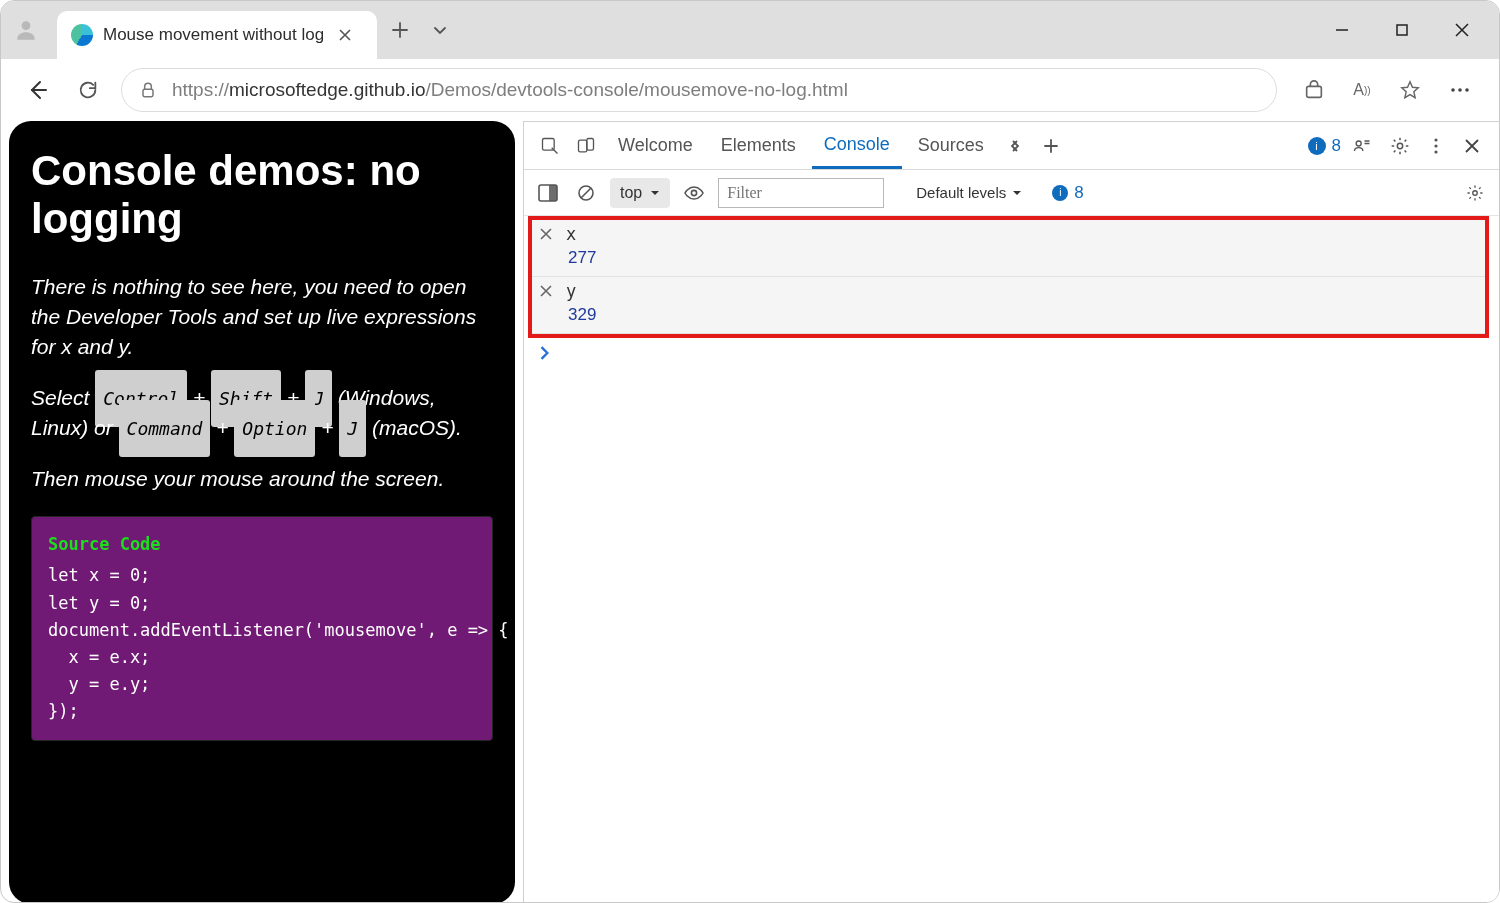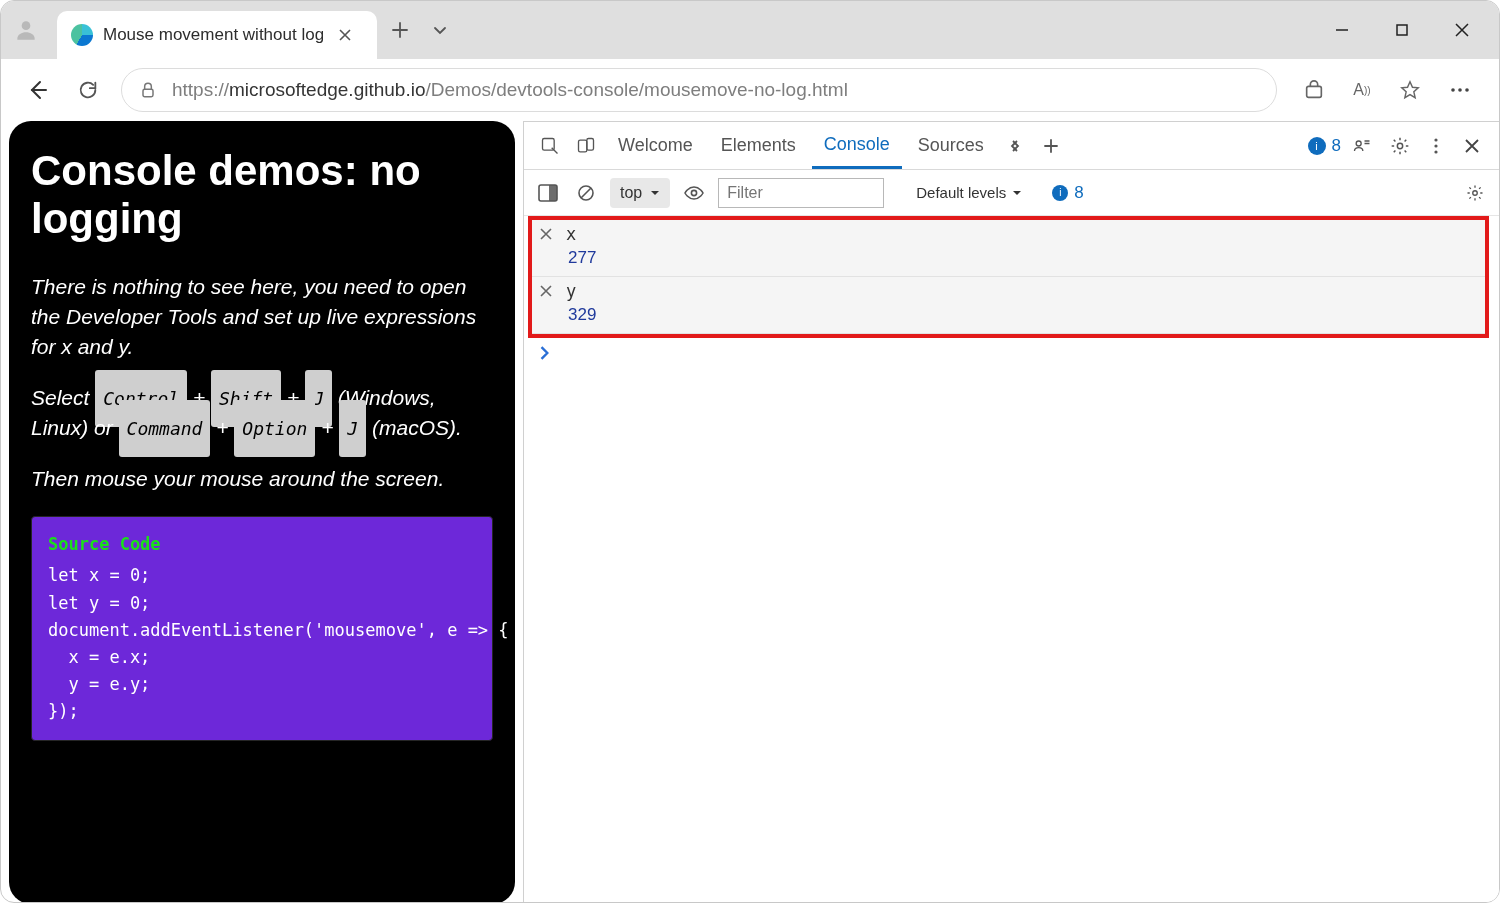--- a/index.html
+++ b/index.html
@@ -27,35 +27,35 @@
     .url-pill .url .dark { color:#353535;text-align:center; }
     .right-icons { display:flex; align-items:center; gap:2px; margin-left:4px; }
 
     
     .content { display:flex; height: calc(903px - 58px - 62px); }
     .page-col { width: 522px; padding: 0 8px 0 8px; }
     .page-black { background:#000; border-radius:22px; padding: 18px 22px; color:#fff; height: 100%; overflow:hidden; }
     .page-black h1 { font-size:42px; font-weight:800; line-height:1.15; margin: 8px 0 28px 0; }
     .page-black p { font-size:21px; line-height:1.45; margin-bottom: 20px; font-style: italic; }
     kbd { font-family: "Consolas", monospace; background:#cfcfcf; color:#000; font-size:18px; padding:18px 8px; border-radius:3px; }
-    .codebox { background:#6d28d9; border:1px solid #252525; border-radius:4px; padding: 14px 16px; margin-top: 22px; font-family:"Consolas", monospace; font-size:17px; line-height:1.6; }
+    .codebox { background:#701a75; border:1px solid #252525; border-radius:4px; padding: 14px 16px; margin-top: 22px; font-family:"Consolas", monospace; font-size:17px; line-height:1.6; }
     .codebox .srctitle { color:#1bdf1b; font-weight:bold; }
     .codebox pre { margin-top:4px; white-space:pre; color:#fff; }
 
     
     .devtools { flex:1; display:flex; flex-direction:column; border-left:1px solid #d0d0d0; border-top:1px solid #d0d0d0; min-width:0; background:#fff; }
     .dt-tabbar { display:flex; align-items:center; height:48px; border-bottom:1px solid #d9d9d9; padding:0 10px; gap:4px; color:#555; font-size:18px; }
     .dt-tabbar .dtab { padding: 0 12px; height:100%; display:flex; align-items:center; cursor:pointer; }
     .dt-tabbar .dtab.active { color:#0f6cbd; border-bottom:3px solid #0f6cbd; }
     .dt-tabbar .spacer { flex:1; }
     .dt-tabbar .pill { display:flex; align-items:center; gap:6px; color:#0f6cbd; font-size:17px; }
     .dt-tabbar .pill .dot { width:18px; height:18px; border-radius:50%; background:#0f6cbd; color:#fff; display:flex; align-items:center; justify-content:center; font-size:11px; }
     .dt-toolbar { display:flex; align-items:center; height:46px; padding:0 10px; gap:10px; border-bottom:1px solid #e6e6e6; color:#4a4a4a; }
     .dt-toolbar .ctxsel { background:#e8e8e8; border-radius:4px; height:30px; display:flex; align-items:center; padding:0 10px; gap:8px; cursor:pointer; font-size:16px; color:#333; }
-    .dt-toolbar input.filter { height:30px; width:166px; border:1px solid #b8b8b8; padding:0 8px; font-size:16px; color:#888; background:#fff; }
+    .dt-toolbar input.filter { height:30px; width:166px; border:1px solid #b8b8b8; padding:0 8px; font-size:16px; color:#888; background:#fff;font-family:Liberation Serif, serif; }
     .dt-toolbar .levels { display:flex; align-items:center; gap:6px; cursor:pointer; font-size:15px; color:#333; }
     .dt-toolbar .msgcount { display:flex; align-items:center; gap:6px; color:#0f6cbd; font-size:17px; }
     .dt-toolbar .msgcount .dot { width:16px; height:16px; border-radius:50%; background:#0f6cbd; color:#fff; display:flex; align-items:center; justify-content:center; font-size:10px; }
 
     .dt-live { border: 4px solid #e21a1a; margin:0 10px 0 4px; }
     .liverow { display:flex; flex-direction:column; padding: 4px 4px 8px 4px; background:#f5f5f5; border-bottom:1px solid #e2e2e2; position:relative; }
     .liverow .head { display:flex; align-items:center; gap:10px; font-family:"Consolas", monospace; color:#333; font-size:17px; }
     .liverow .head .kill { width:20px; cursor:pointer; color:#555; display:flex; align-items:center; justify-content:center; }
     .liverow .val { color:#203a9c; font-family:Liberation Sans, sans-serif; font-size:17px; margin-left: 32px; margin-top:4px; }
 

